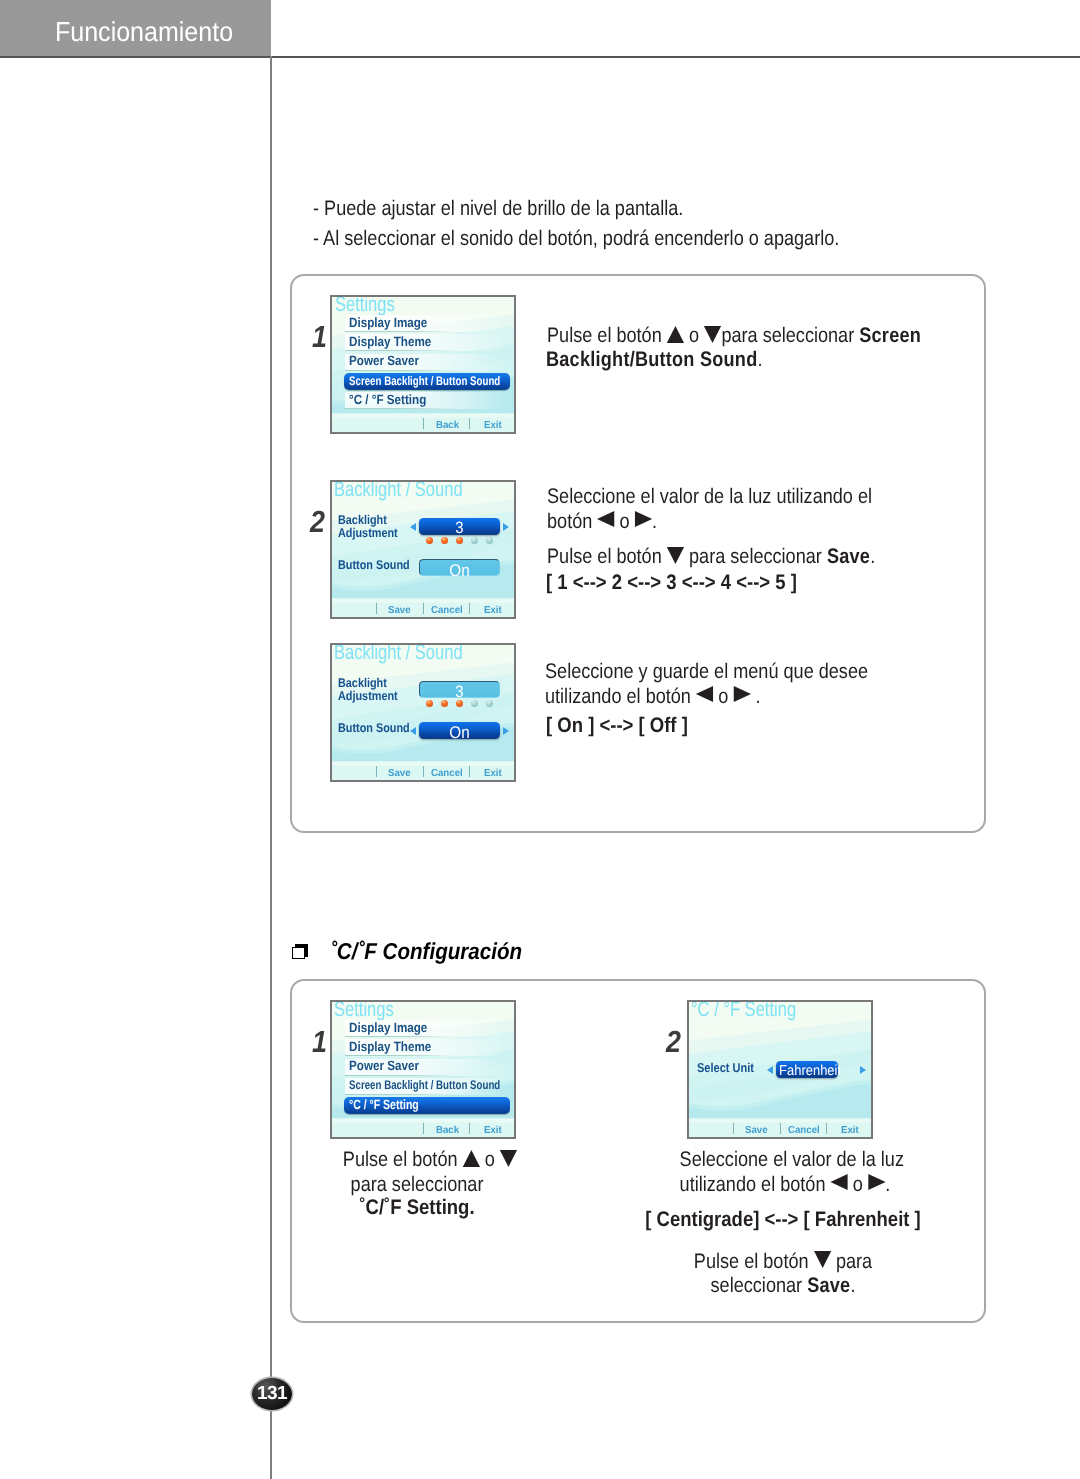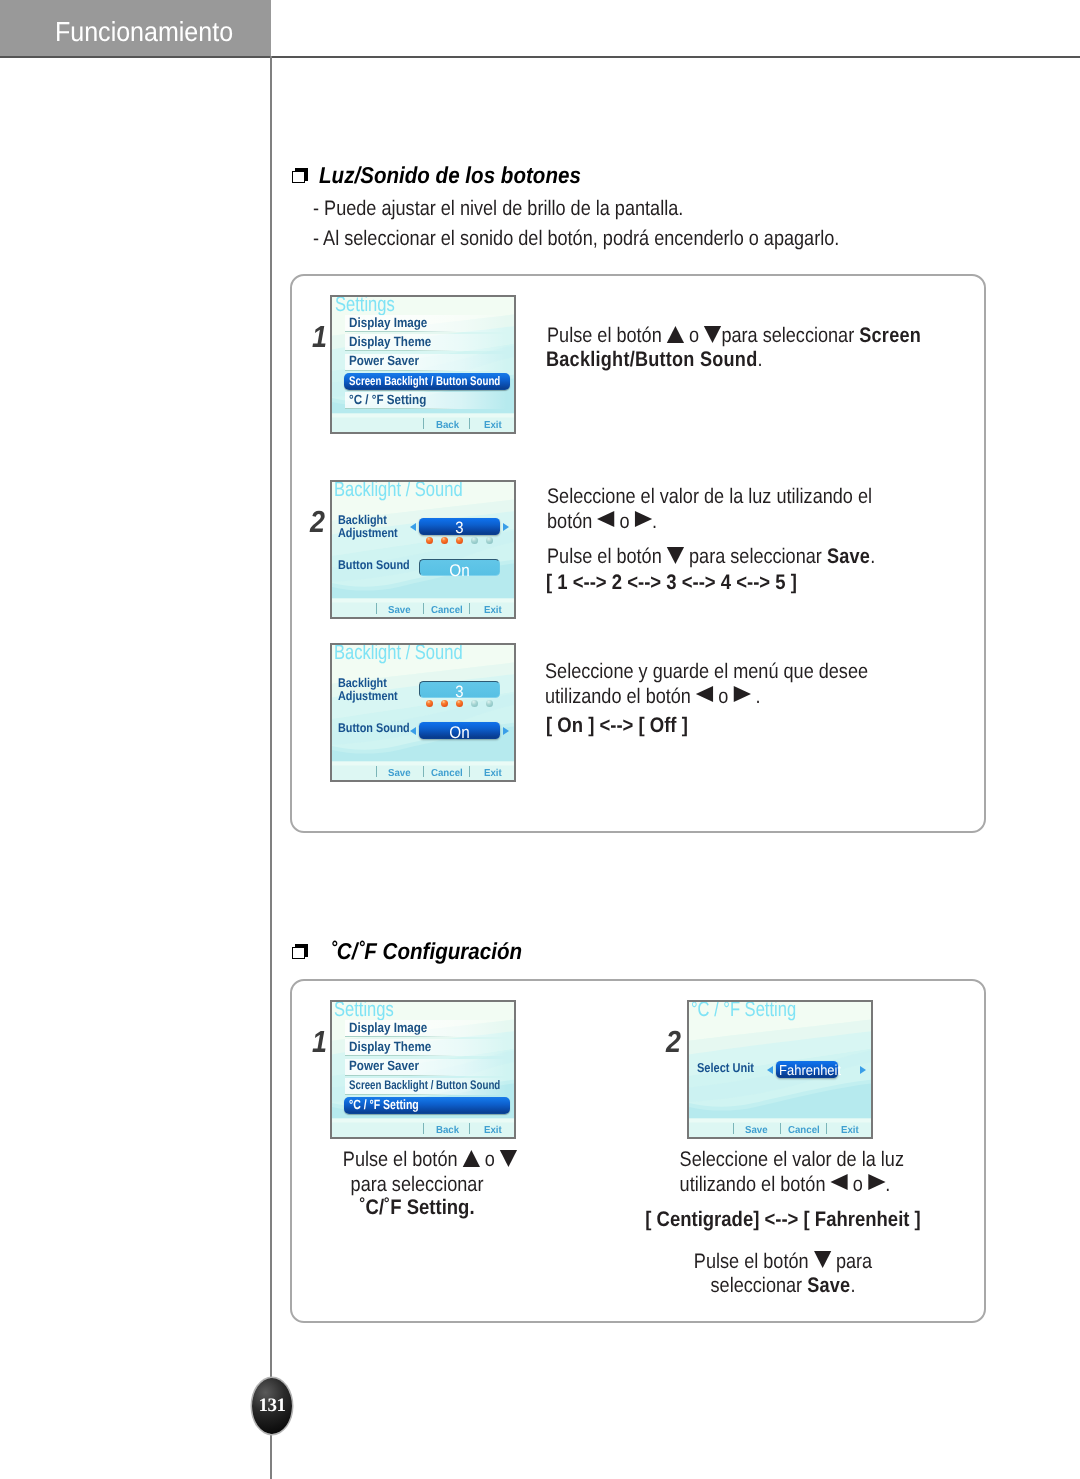--- a/index.html
+++ b/index.html
@@ -10,25 +10,25 @@
   .page{position:absolute;left:0;top:0;width:1080px;height:1479px;}
 
   
   .hdr-box{position:absolute;left:0;top:0;width:271px;height:56px;background:#999999;}
   .hdr-title{position:absolute;left:55px;top:18.2px;color:#ffffff;font-size:27.5px;
              font-weight:400;line-height:1;white-space:nowrap;
              transform:scaleX(0.91);transform-origin:0 0;}
   .hline{position:absolute;left:0;top:56px;width:1080px;height:2px;background:#555;}
   .vline{position:absolute;left:270px;top:56px;width:2px;height:1423px;background:#808080;}
 
-  .pagenum{position:absolute;left:252px;top:1378px;width:40px;height:56px;border-radius:50%;
+  .pagenum{position:absolute;left:252px;top:1378px;width:40px;height:32px;border-radius:50%;
            background:radial-gradient(circle at 34% 26%, #5a5a5a 0%, #2a2a2a 38%, #101010 75%, #000 100%);
            box-shadow:0 0 0 1.5px #b4b4b4;
            display:flex;align-items:center;justify-content:center;
-           color:#ffffff;font-family:Liberation Serif, serif;font-weight:700;font-size:19px;
+           color:#ffffff;font-family:Liberation Sans, sans-serif;font-weight:700;font-size:19px;
            letter-spacing:-0.5px;}
 
   
   .sec-head{position:absolute;display:flex;align-items:center;}
   .bullet{position:relative;width:16px;height:16px;flex:none;margin-right:11px;}
   .bullet i{position:absolute;left:2.5px;top:0;width:13px;height:13px;background:#000;display:block;}
   .bullet b{position:absolute;left:0;top:3.1px;width:12.5px;height:12.5px;background:#fff;
             border:1.4px solid #000;box-sizing:border-box;display:block;}
   .sec-title{font-size:23px;font-weight:700;font-style:italic;color:#000;letter-spacing:0px;
              display:inline-block;transform:scaleX(0.895);transform-origin:0 50%;white-space:nowrap;}
@@ -130,27 +130,20 @@
 </svg>
 
 <div class="page">
 
   <div class="hdr-box"></div>
   <div class="hdr-title">Funcionamiento</div>
   <div class="hline"></div>
   <div class="vline"></div>
   <div class="pagenum">131</div>
 
-  <div class="sec-head" style="left:292px;top:162px;">
-    <span class="bullet">
-        <i></i>
-        <b></b>
-      </span>
-    <span class="sec-title">Luz/Sonido de los botones</span>
-  </div>
   <div class="para" style="left:313px;top:198px;">- Puede ajustar el nivel de brillo de la pantalla.</div>
   <div class="para" style="left:313px;top:228px;">- Al seleccionar el sonido del botón, podrá encenderlo o apagarlo.</div>
 
   <div class="frame" style="left:290px;top:274px;width:696px;height:559px;"></div>
 
   <div class="para stepnum" style="left:311.5px;top:322px;">1</div>
   <div class="lcd" style="left:330px;top:295px;width:186px;height:139px;">
     <svg class="bg" viewBox="0 0 186 139" preserveAspectRatio="none">
         <use href="#lcdbg"></use>
       </svg>

